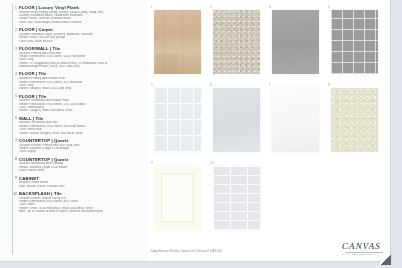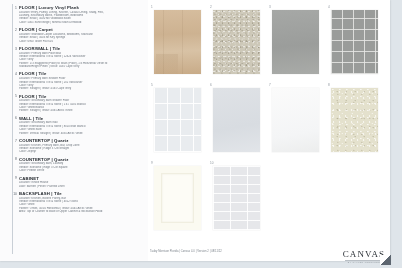--- a/index.html
+++ b/index.html
@@ -145,22 +145,22 @@
     transform:translateX(8.5px) translateY(4.5px);
   }
 
   
   .footer-caption{
     position:absolute;left:150px;top:250px;
     font-size:2.7px;line-height:3.4px;color:#7b828a;
     letter-spacing:.05px;white-space:nowrap;
   }
   .logo{
-    position:absolute;left:342px;top:249px;
-    width:44px;text-align:center;
+    position:absolute;left:342px;top:241px;
+    width:44px;text-align:left;font-style:italic;
   }
   .logo-word{
     font-family:"Liberation Serif",serif;
     font-size:9px;line-height:10px;color:#2e3339;
     letter-spacing:1.1px;
   }
   .logo-rule{
     width:38px;height:0.6px;background:#b9bfc5;margin:1px auto 0.8px;
   }
   .logo-sub{

